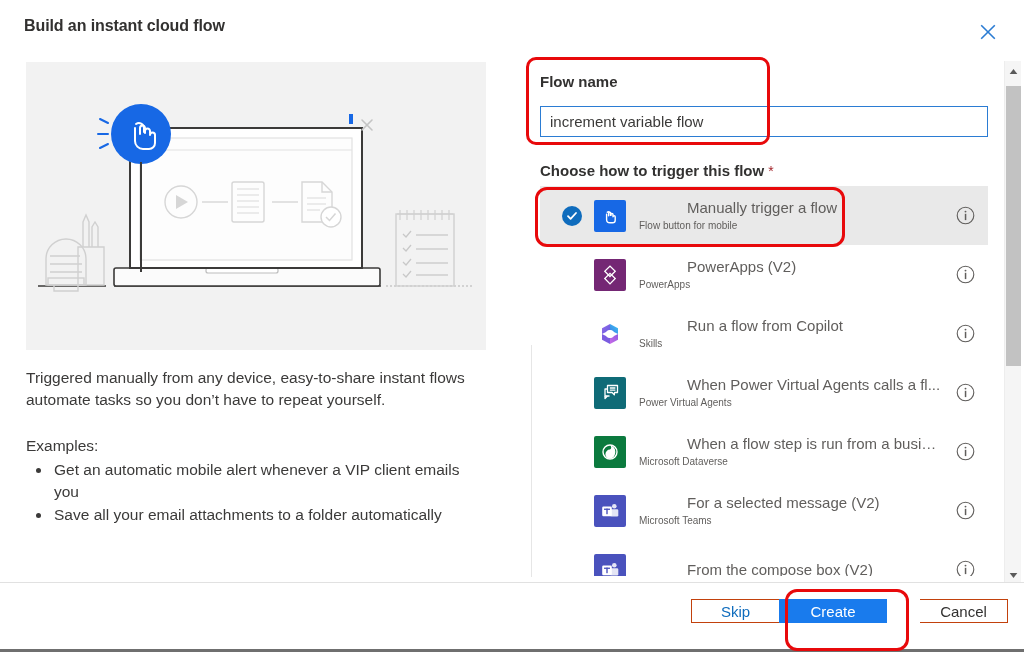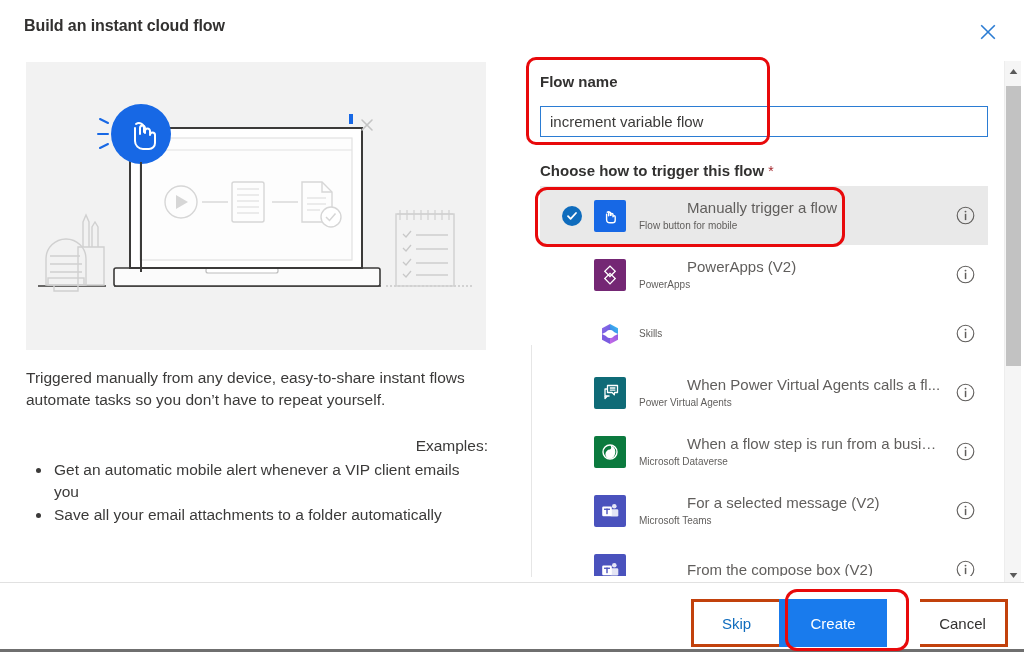--- a/index.html
+++ b/index.html
@@ -81,21 +81,21 @@
   .desc-block {
     position: absolute;
     left: 26px;
     top: 315px;
     width: 462px;
     font-size: 15.5px;
     line-height: 22px;
     color: #3b3a39;
   }
   .desc-para { margin: 0 0 24px 0; }
-  .examples-label { margin: 0 0 2px 0; text-align: right; }
+  .examples-label { margin: 0 0 2px 0; }
   .examples-list {
     margin: 0;
     padding-left: 26px;
     list-style-type: disc;
   }
   .examples-list li {
     margin: 0 0 1px 0;
     padding-left: 2px;
   }
 
@@ -287,27 +287,27 @@
   }
   .footer-btns {
     position: absolute;
     right: 16px;
     top: 16px;
     display: flex;
     gap: 0px;
     align-items: center;
   }
   .btn {
-    height: 48px;
+    height: 24px;
     min-width: 88px;
     padding: 0 16px;
     box-sizing: border-box;
     font-family: "Liberation Sans", sans-serif;
     font-size: 15px;
-    border: 3px solid #c2410c;
+    border: 1px solid #c2410c;
     background: #ffffff;
     color: #323130;
     cursor: pointer;
     display: flex;
     align-items: center;
     justify-content: center;
   }
   .btn-skip { color: #0f6cbd; border-right: none; }
   .btn-create {
     background: #197bed;
@@ -574,20 +574,21 @@
               </linearGradient>
             </defs>
             <path d="M13 3 L21 7.2 L21 13 L13 9 Z" fill="url(#cpB)"></path>
             <path d="M21 13 L21 18.8 L13 23 L13 17 Z" fill="url(#cpC)"></path>
             <path d="M5 7.2 L13 3 L13 9 L5 13 Z" fill="url(#cpA)"></path>
             <path d="M5 13 L13 17 L13 23 L5 18.8 Z" fill="#7b5ce0"></path>
             <circle cx="13" cy="13" r="4.1" fill="#ffffff"></circle>
           </svg>
         </div>
         <div class="trig-texts">
+          <div class="trig-title">Run a flow from Copilot</div>
           <div class="trig-sub">Skills</div>
         </div>
         <div class="info-icon">
           <svg width="19" height="19" viewBox="0 0 19 19">
             <circle cx="9.5" cy="9.5" r="8.3" fill="none" stroke="#605e5c" stroke-width="1.1"></circle>
             <circle cx="9.5" cy="5.6" r="0.95" fill="#605e5c"></circle>
             <rect x="8.8" y="7.8" width="1.5" height="6.3" fill="#605e5c"></rect>
           </svg>
         </div>
       </div>

